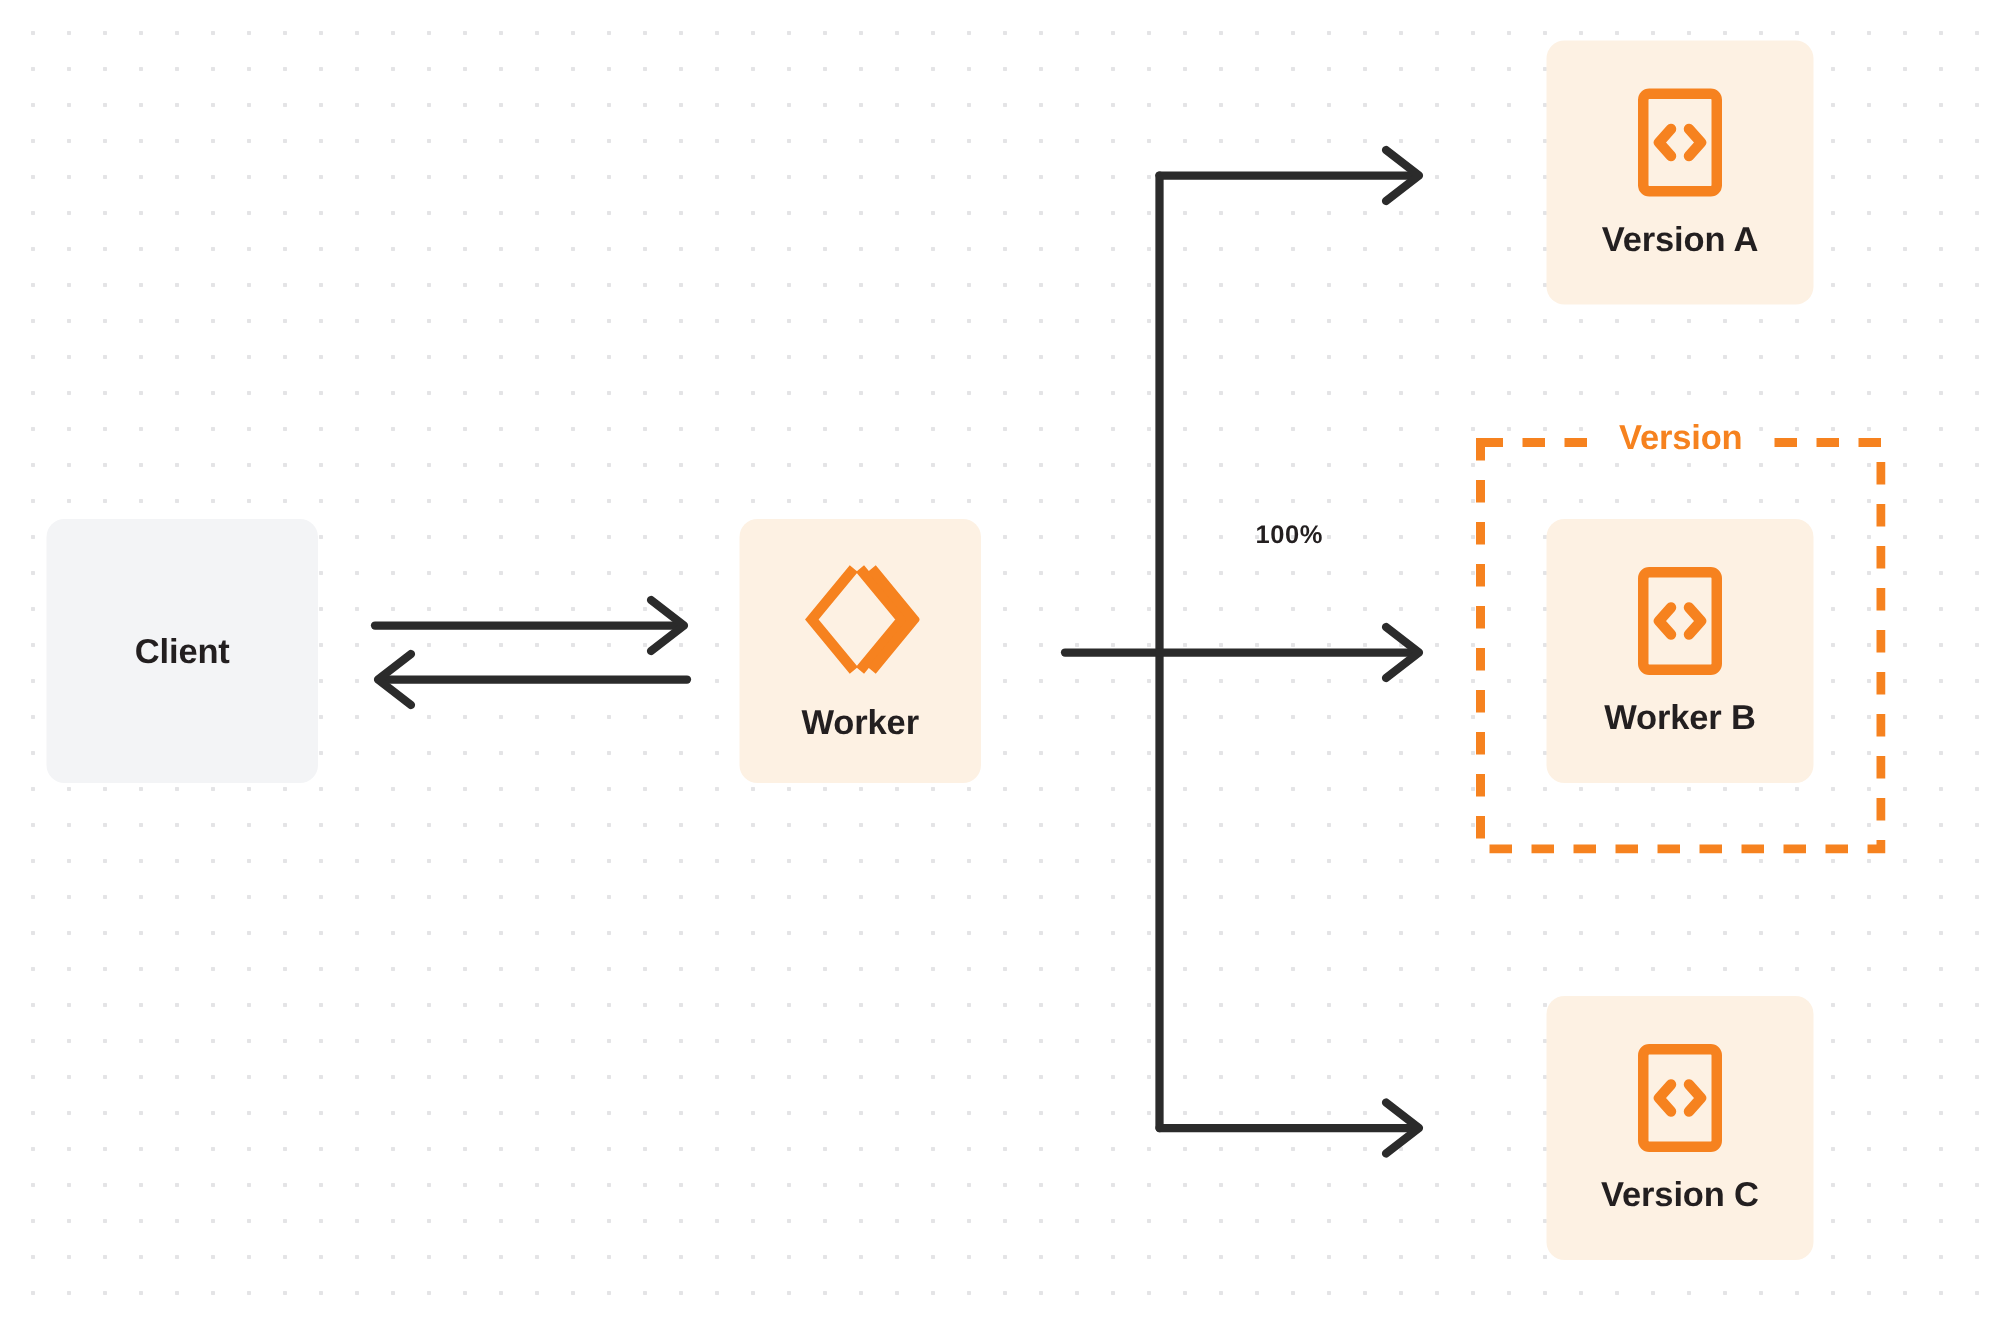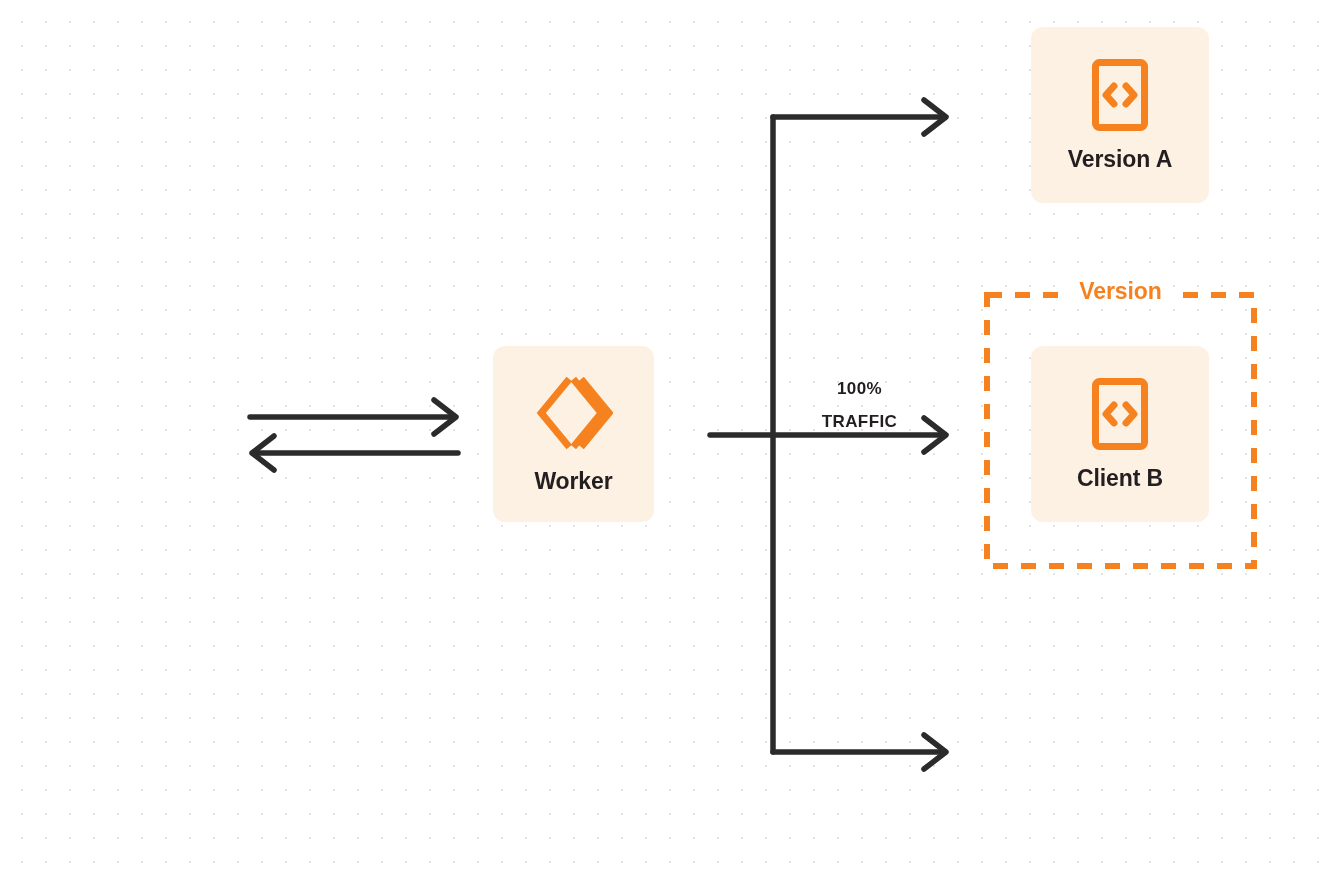--- a/index.html
+++ b/index.html
@@ -80,21 +80,21 @@
     font-size:23px;
     font-weight:bold;
     color:#f6821f;
     white-space:nowrap;
     letter-spacing:-0.1px;
   }
 
   
   #traffic-label {
     position:absolute;
-    left:777px; top:372px;
+    left:777px; top:340px;
     width:165px;
     text-align:center;
     font-size:17px;
     font-weight:bold;
     color:#231f20;
     line-height:1.95;
     letter-spacing:0.4px;
   }
   #traffic-label span { display:block; }
 </style>
@@ -132,23 +132,25 @@
 
       <g>
         <path d="M773 752 H 942"></path>
         <path d="M924 735 L 946 752 L 924 769"></path>
       </g>
     </g>
   </svg>
 
   <div id="traffic-label">
     <span>100%</span>
-    <span>TRAFFIC</span>
-  </div>
-
+  </div>
+
+  <div class="node" id="node-client">
+    <div class="node-label">Client</div>
+  </div>
 
   <div class="node" id="node-worker">
     <span class="worker-logo-wrap">
       <svg class="worker-logo" viewBox="0 0 100 100" xmlns="http://www.w3.org/2000/svg" fill="none" stroke="#f6821f" stroke-width="9" stroke-linecap="square" stroke-linejoin="miter">
         <path d="M41 10 L 8 50 L 41 90"></path>
         <path d="M52 10 L 85 50 L 52 90"></path>
         <path d="M68 10 L 96 50 L 68 90" opacity="0"></path>
         <path d="M62 10 L 95 50 L 62 90"></path>
       </svg>
     </span>
@@ -174,17 +176,27 @@
   </div>
 
   <div class="node version-card" id="node-version-b">
     <span>
       <svg class="version-icon" viewBox="0 0 58 74" xmlns="http://www.w3.org/2000/svg" fill="none" stroke="#f6821f" stroke-width="7" stroke-linecap="round" stroke-linejoin="round">
         <rect x="4.5" y="4.5" width="49" height="65" rx="4"></rect>
         <path d="M23 28 L 15 37 L 23 46"></path>
         <path d="M35 28 L 43 37 L 35 46"></path>
       </svg>
     </span>
-    <div class="node-label">Client B</div>
-  </div>
-
+    <div class="node-label">Worker B</div>
+  </div>
+
+  <div class="node version-card" id="node-version-c">
+    <span>
+      <svg class="version-icon" viewBox="0 0 58 74" xmlns="http://www.w3.org/2000/svg" fill="none" stroke="#f6821f" stroke-width="7" stroke-linecap="round" stroke-linejoin="round">
+        <rect x="4.5" y="4.5" width="49" height="65" rx="4"></rect>
+        <path d="M23 28 L 15 37 L 23 46"></path>
+        <path d="M35 28 L 43 37 L 35 46"></path>
+      </svg>
+    </span>
+    <div class="node-label">Version C</div>
+  </div>
 
 </div>
 
 </body></html>

